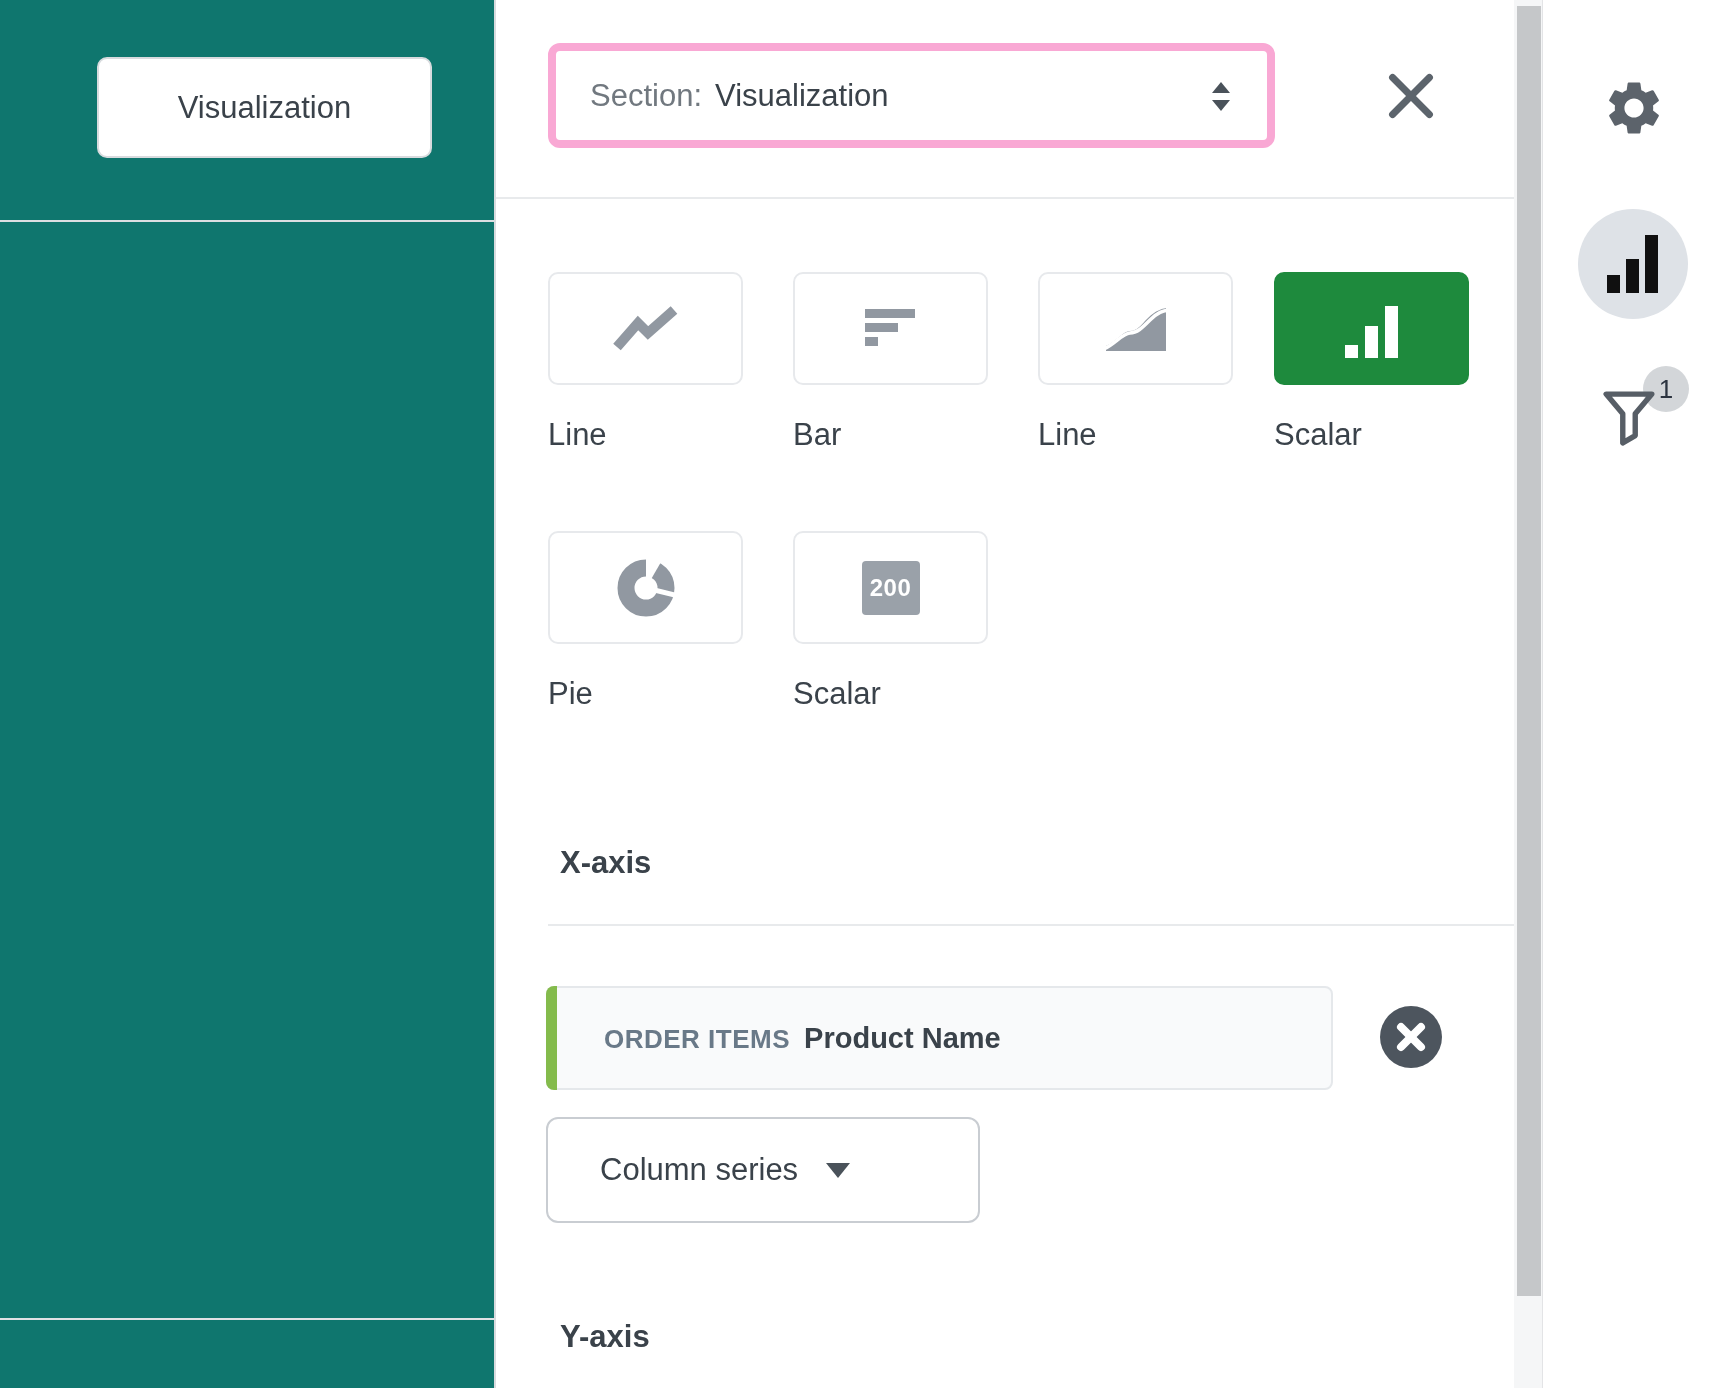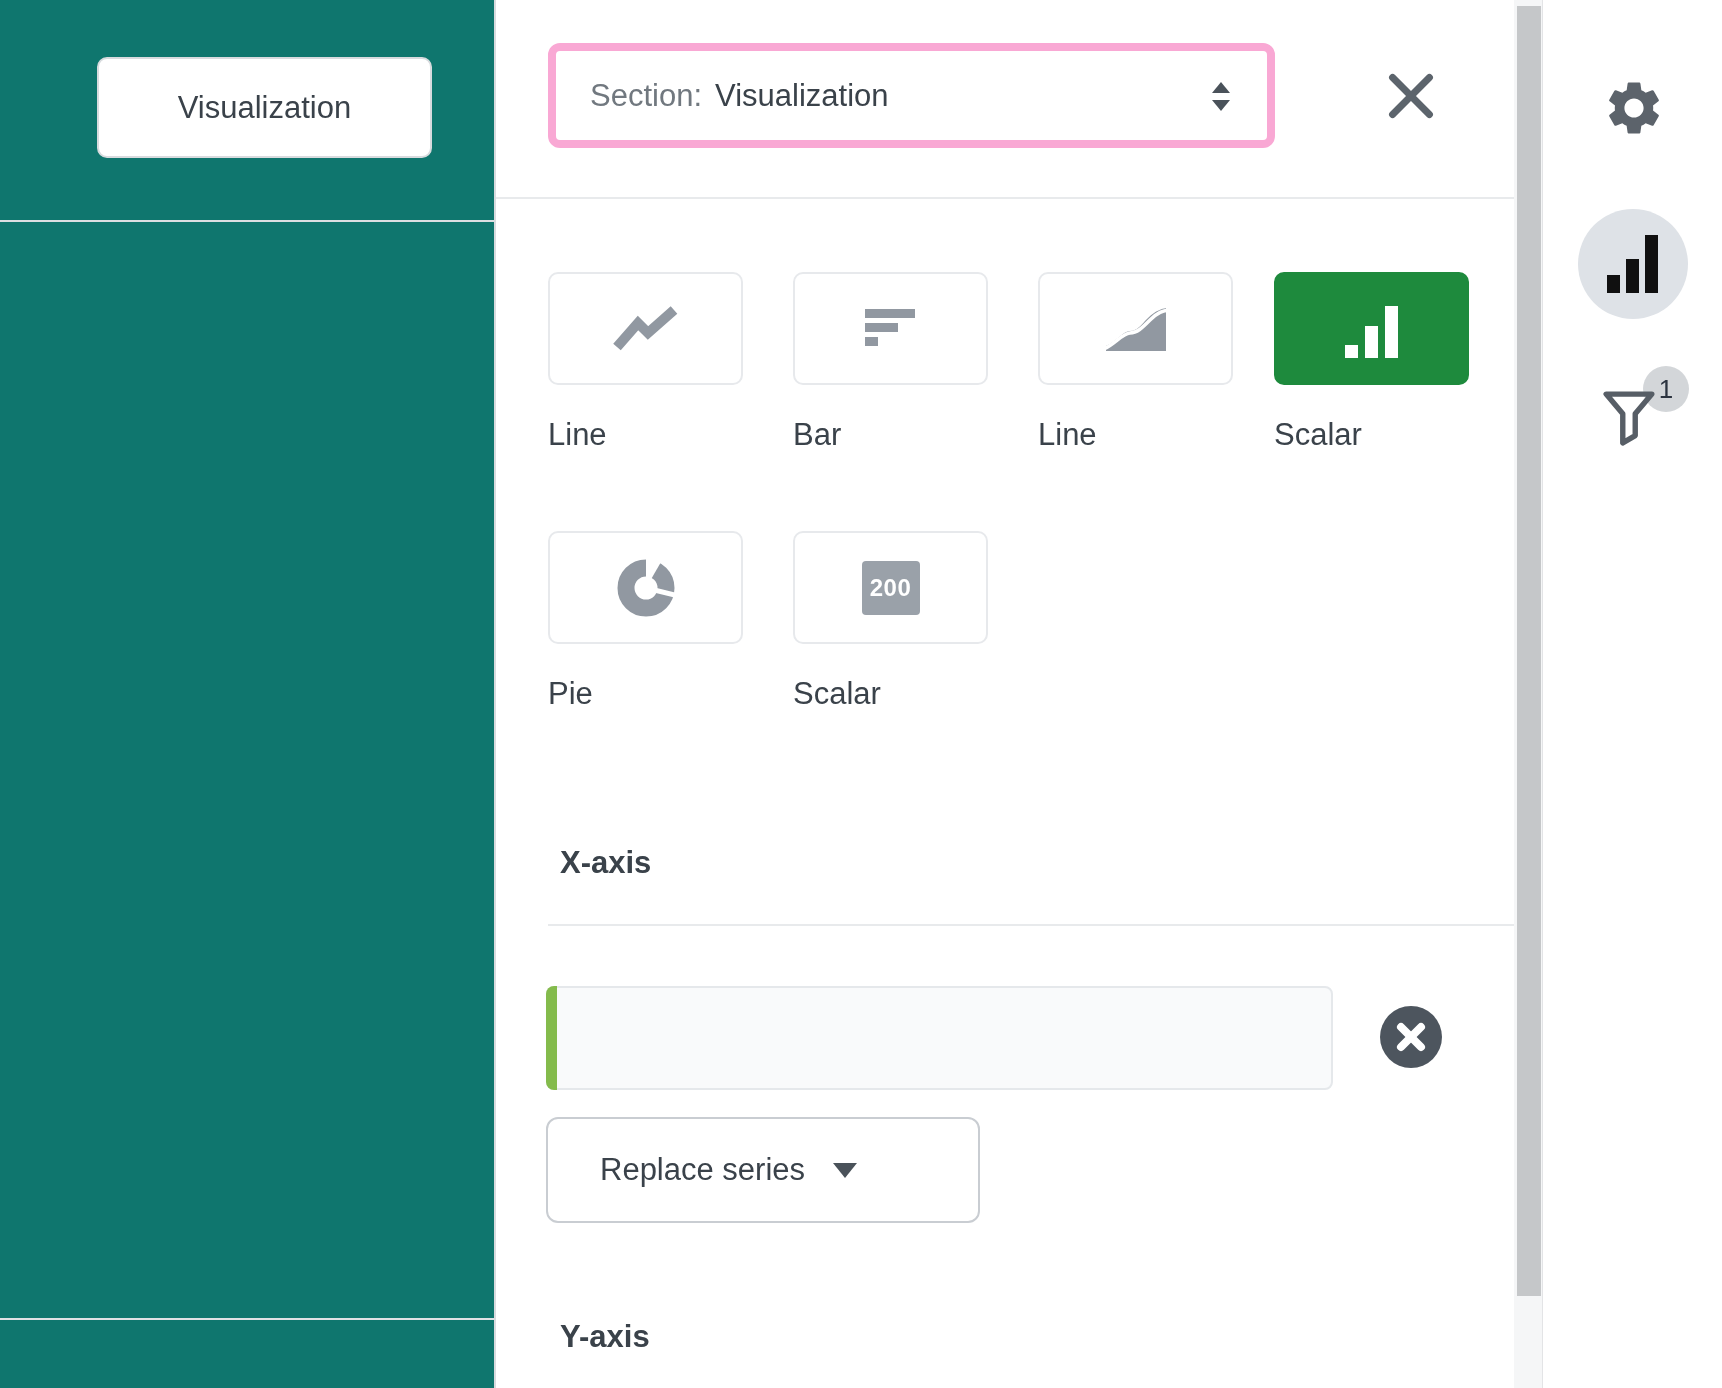--- a/index.html
+++ b/index.html
@@ -148,31 +148,35 @@
     <div class="ct-label" style="left:542px;top:416px;">Line</div>
     <div class="ct-label" style="left:778px;top:416px;">Scalar</div>
     <div class="ct-label" style="left:52px;top:675px;">Pie</div>
     <div class="ct-label" style="left:297px;top:675px;">Scalar</div>
 
     <div class="axis-heading" style="top:842px;">X-axis</div>
     <div class="x-divider"></div>
 
     <div class="chip">
       <div class="accent"></div>
+      <div class="texts">
+        <span class="table">ORDER ITEMS</span>
+        <span class="field">Product Name</span>
+      </div>
     </div>
 
     <div class="remove-btn">
       <svg width="30" height="30" viewBox="0 0 30 30">
         <line x1="5" y1="5" x2="25" y2="25" stroke="#ffffff" stroke-width="8" stroke-linecap="round"></line>
         <line x1="25" y1="5" x2="5" y2="25" stroke="#ffffff" stroke-width="8" stroke-linecap="round"></line>
       </svg>
     </div>
 
     <div class="replace-btn">
-      <span class="txt">Replace series</span>
+      <span class="txt">Column series</span>
       <span class="caret"></span>
     </div>
 
     <div class="axis-heading" style="top:1316px;">Y-axis</div>
 
     <div class="scrollbar">
       <div class="thumb"></div>
     </div>
   </div>
 

